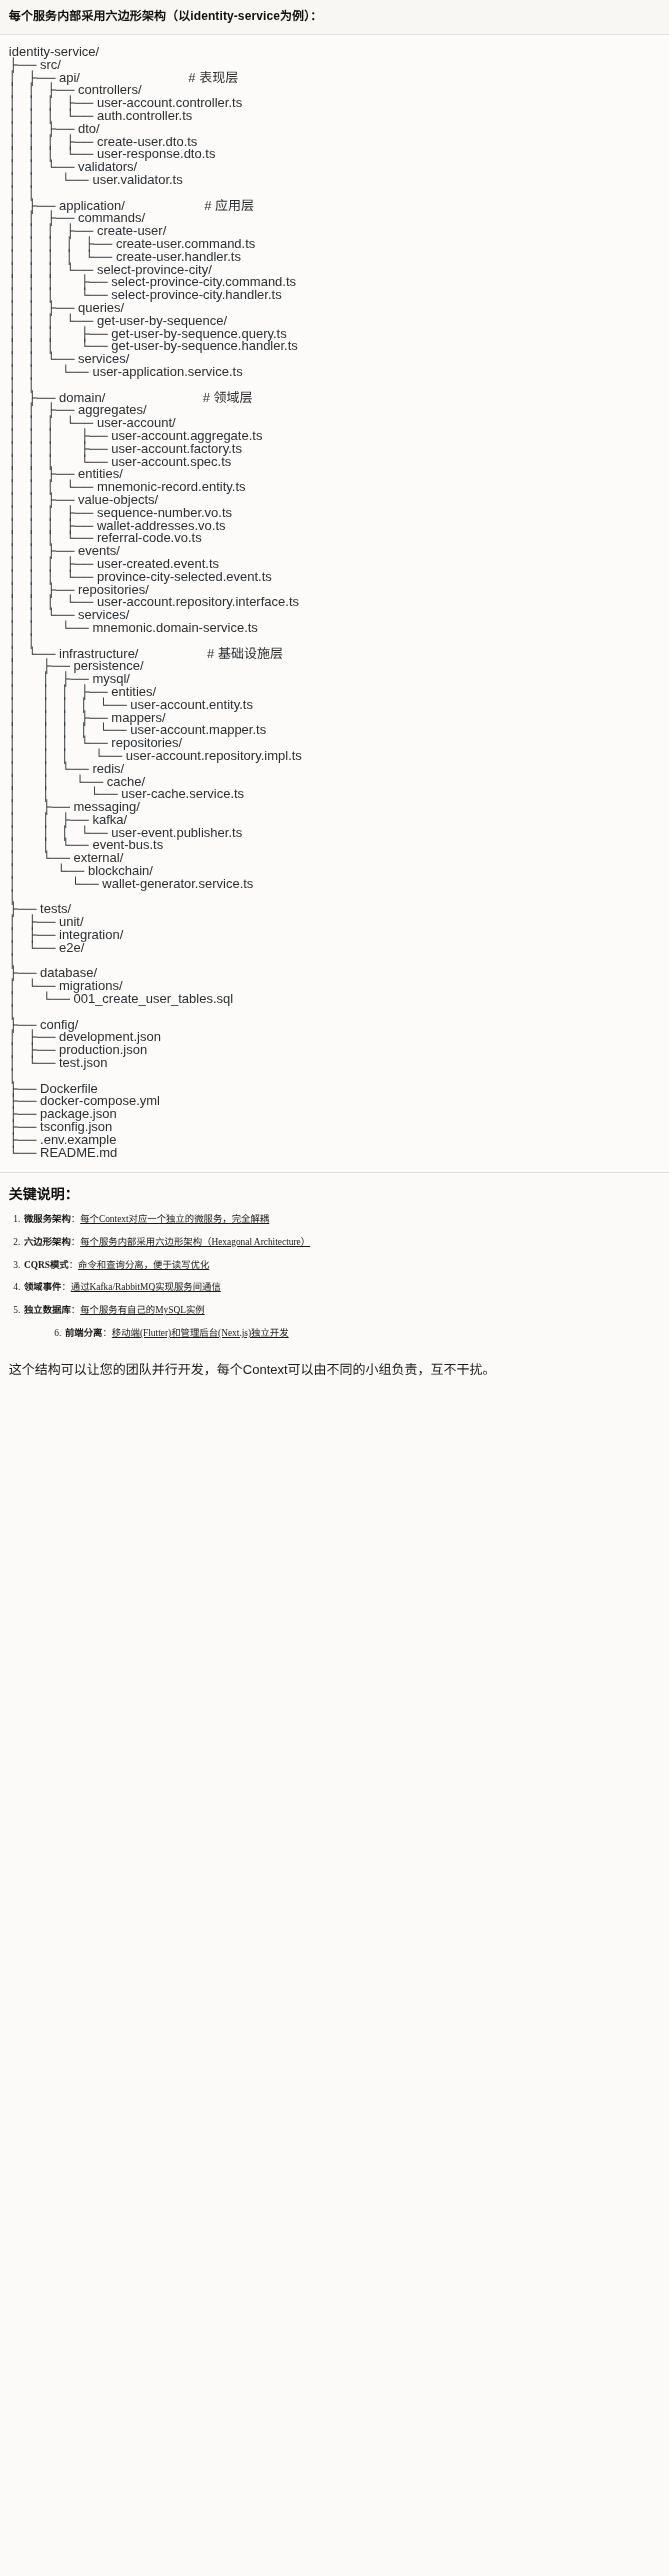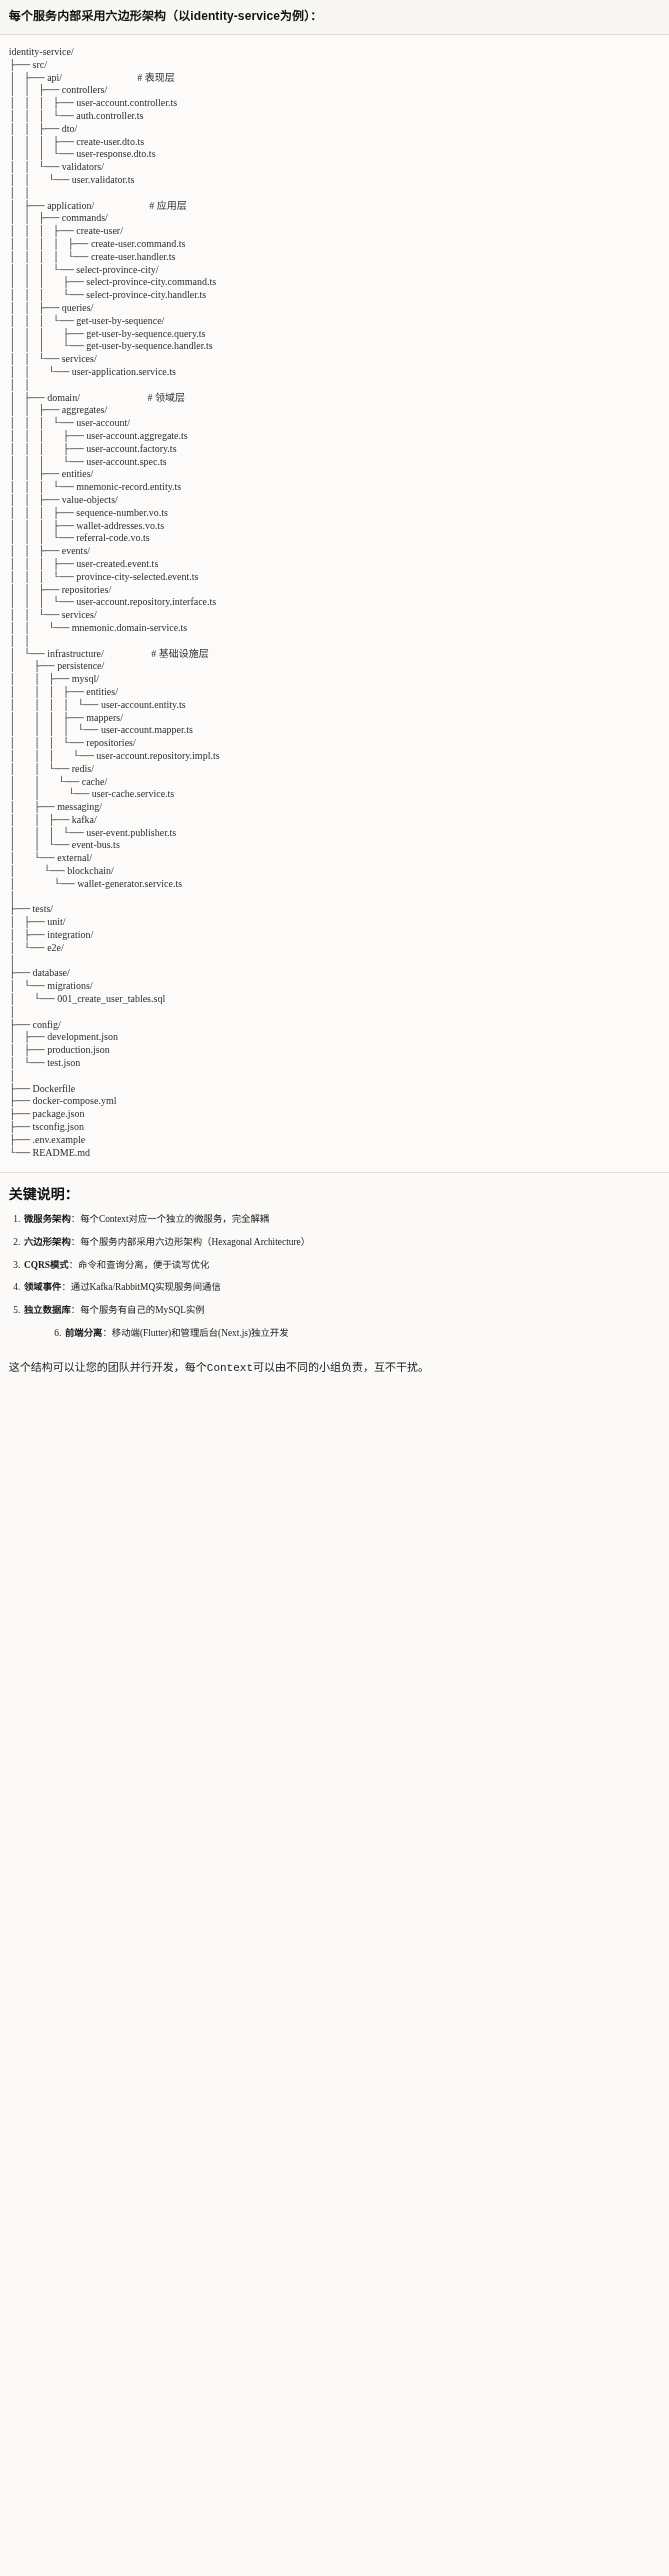--- a/index.html
+++ b/index.html
@@ -32,22 +32,22 @@
   }
 
   
   .tree-block {
     background: #fcfbf9;
     padding: 11.3px 8.8px 12.5px 8.8px;
     box-sizing: border-box;
   }
   pre.tree {
     margin: 0;
-    font-family: Liberation Serif, serif;
-    font-size: 10px;
+    font-family: Liberation Sans, sans-serif;
+    font-size: 13px;
     line-height: 12.8px;
     color: #2b2f33;
     white-space: pre;
     overflow: visible;
     letter-spacing: 0px;
     tab-size: 4;
   }
 
   
   .notes-block {
@@ -73,31 +73,31 @@
   ol.notes-list > li {
     margin: 0 0 8.8px 0;
     padding-left: 1.3px;
   }
   ol.notes-list > li:last-child { margin-bottom: 0; margin-left: 41px; }
   .note-term {
     font-weight: bold;
     font-family: "Liberation Serif", "DejaVu Serif", serif;
   }
   .note-sep { font-family: "Liberation Serif", "DejaVu Serif", serif; }
-  .note-desc { font-family: "Liberation Serif", "DejaVu Serif", serif; }
+  .note-desc { font-family: "Liberation Serif", "DejaVu Serif", serif; text-decoration: underline; }
 
   .closing-block {
     padding: 8.8px 8.8px 11.3px 8.8px;
     box-sizing: border-box;
     background: #fbfaf8;
   }
   .closing-text {
     margin: 0;
-    font-family: Liberation Mono, monospace;
-    font-size: 11px;
+    font-family: Liberation Sans, sans-serif;
+    font-size: 13px;
     line-height: 1.6;
     color: #1a1a1a;
   }
 </style>
 </head>
 <body>
 
 <div class="doc-header">
   <h1 class="doc-title">每个服务内部采用六边形架构（以identity-service为例）：</h1>
 </div>

